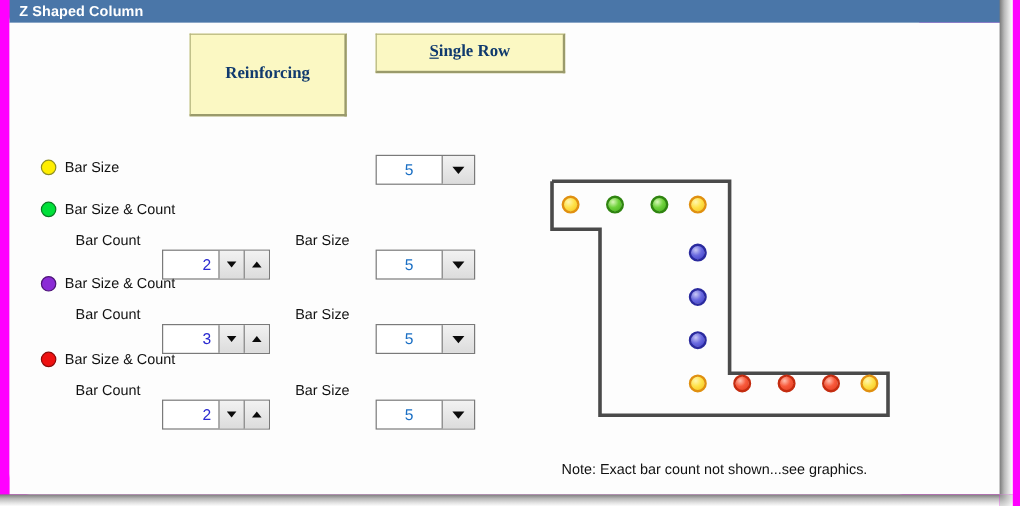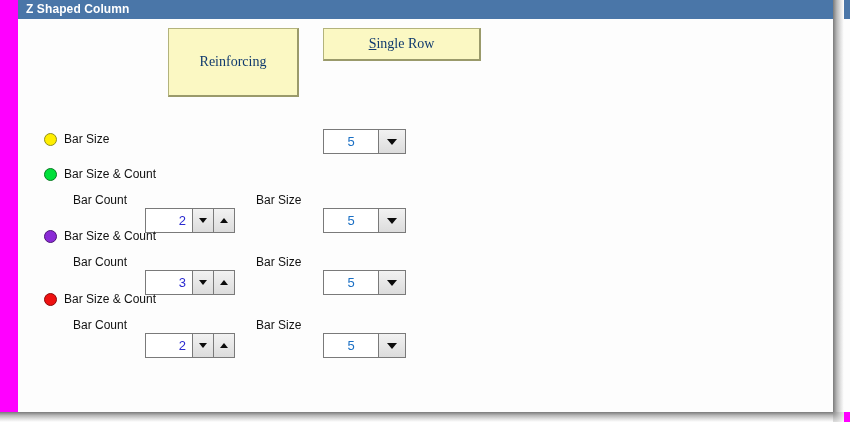--- a/index.html
+++ b/index.html
@@ -15,21 +15,21 @@
   #root {
     position: relative;
     width: 850px;
     height: 422px;
     background: #ff00ff;
   }
 
   
   .window {
     position: absolute;
-    left: 18px;
+    left: 8px;
     top: 0;
     width: 758px;
     height: 412px;
     background: #fdfdfd;
     box-sizing: border-box;
     border-radius: 17px;
   }
 
   
   .shadow-right {
@@ -91,21 +91,21 @@
 
   
   .btn {
     position: absolute;
     box-sizing: border-box;
     background: #ffffff;
     border: 1px solid #9b9b9b;
     border-right: 2px solid #8a8a8a;
     border-bottom: 2px solid #8a8a8a;
     color: #103a6e;
-    font-weight: normal;
+    font-weight: bold;
     font-family: "Liberation Serif", serif;
     font-size: 14px;
     text-align: center;
     cursor: pointer;
     display: flex;
     align-items: center;
     justify-content: center;
     user-select: none;
   }
   .btn.yellow {
@@ -376,20 +376,43 @@
 
           <div class="combo" style="left:305px; top:314px; width:83px;">
             <div class="val">5</div>
             <div class="arrow-btn">
               <div class="caret-down"></div>
             </div>
           </div>
         </div>
       </div>
 
+      <div class="graphic">
+
+        <svg width="300" height="220" style="position:absolute; left:0; top:0;">
+          <polyline points="12,12 160,12 160,172 292,172 292,207 52,207 52,52 12,52 12,12" fill="none" stroke="#4a4a4a" stroke-width="3" stroke-linejoin="miter"></polyline>
+        </svg>
+
+        <div class="bar yellow" style="left:20px;  top:24px;"></div>
+        <div class="bar green" style="left:57px;  top:24px;"></div>
+        <div class="bar green" style="left:94px;  top:24px;"></div>
+        <div class="bar yellow" style="left:126px; top:24px;"></div>
+
+        <div class="bar blue" style="left:126px; top:64px;"></div>
+        <div class="bar blue" style="left:126px; top:101px;"></div>
+        <div class="bar blue" style="left:126px; top:137px;"></div>
+
+        <div class="bar yellow" style="left:126px; top:173px;"></div>
+        <div class="bar red" style="left:163px; top:173px;"></div>
+        <div class="bar red" style="left:200px; top:173px;"></div>
+        <div class="bar red" style="left:237px; top:173px;"></div>
+        <div class="bar yellow" style="left:269px; top:173px;"></div>
+
+        <div class="note">Note: Exact bar count not shown...see graphics.</div>
+      </div>
 
     </div>
   </div>
 
   <div class="shadow-right"></div>
   <div class="shadow-bottom"></div>
   <div class="shadow-corner"></div>
 
 </div>
 

